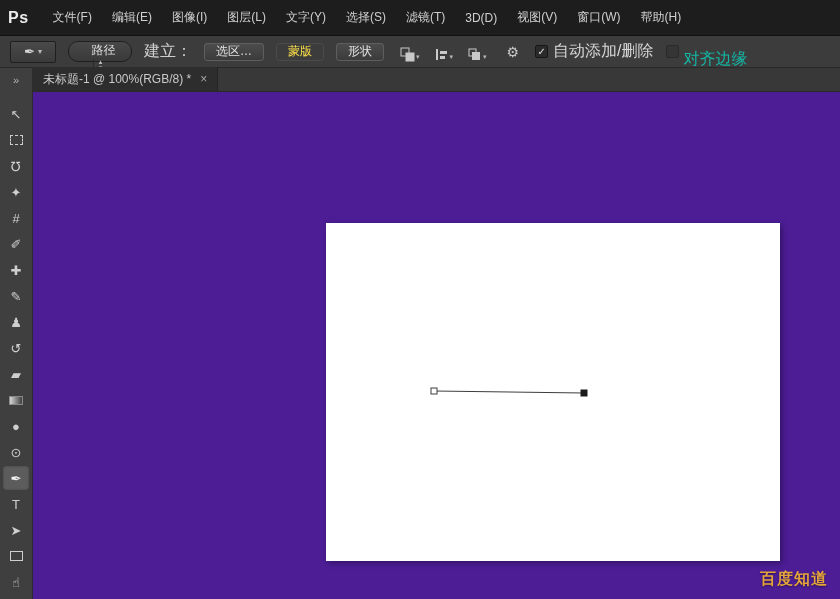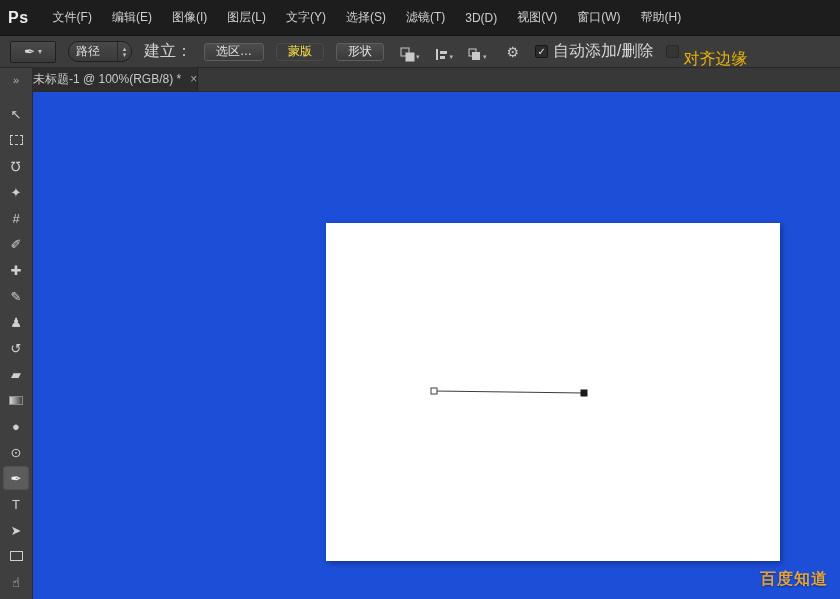--- a/index.html
+++ b/index.html
@@ -12,55 +12,55 @@
   .menubar { height:36px; background:#1d1d1d; display:flex; align-items:center; padding-left:8px; flex:0 0 auto; border-bottom:1px solid #111; }
   .logo { color:#ececec; font-weight:bold; font-size:16px; margin-right:14px; letter-spacing:0.5px; }
   .menu-items { display:flex; align-items:center; height:100%; }
   .menu-item { color:#cfcfcf; font-size:12px; padding:0 10px; height:100%; display:flex; align-items:center; cursor:default; }
 
   
   .optionsbar { height:32px; background:#3c3c3c; border-bottom:1px solid #282828; display:flex; align-items:center; padding:0 10px; gap:12px; flex:0 0 auto; }
   .tool-preset { width:46px; height:22px; background:linear-gradient(#4a4a4a,#3a3a3a); border:1px solid #1f1f1f; border-radius:2px; display:flex; align-items:center; justify-content:center; gap:3px; color:#d6d6d6; }
   .tool-preset .nib { font-size:13px; }
   .tool-preset .caret { font-size:8px; color:#bdbdbd; }
-  .combo { width:64px; height:21px; background:linear-gradient(#484848,#3a3a3a); border:1px solid #1f1f1f; border-radius:10px; display:flex; align-items:center; color:#dcdcdc; font-size:12px; }
+  .combo { width:64px; height:21px; background:linear-gradient(#484848,#3a3a3a); border:1px solid #1f1f1f; border-radius:10px; display:flex; align-items:center; color:#dcdcdc; font-size:12px;flex-direction:column; }
   .combo .combo-value { flex:1; padding-left:7px; }
   .combo .spinner { width:14px; height:100%; border-left:1px solid #2a2a2a; display:flex; flex-direction:column; align-items:center; justify-content:center; line-height:6px; font-size:7px; color:#bdbdbd; }
   .opt-label { color:#cfcfcf; font-size:16px; }
   .opt-btn { height:18px; padding:0 11px; background:linear-gradient(#4c4c4c,#3b3b3b); border:1px solid #5e5e5e; border-radius:3px; color:#e2e2e2; font-size:12px; display:flex; align-items:center; }
   .opt-btn.disabled { color:#fde047; border-color:#4a4a4a; background:#3c3c3c; }
   .path-ops { display:flex; align-items:center; gap:6px; }
   .icon-btn { height:21px; padding:0 4px; display:flex; align-items:flex-end; gap:1px; color:#c9c9c9; }
   .icon-btn svg { display:block; }
   .icon-btn .caret { font-size:7px; color:#b5b5b5; margin-bottom:1px; }
   .gear-btn { font-size:14px; color:#c9c9c9; padding:0 4px; }
   .check-group { display:flex; align-items:center; gap:5px; }
   .checkbox { width:13px; height:13px; background:#2b2b2b; border:1px solid #161616; border-radius:2px; display:flex; align-items:center; justify-content:center; font-size:10px; color:#e3e3e3; line-height:1; }
   .checkbox.unchecked { color:transparent; background:#353535; border-color:#2a2a2a; }
   .check-label { font-size:16px; color:#d6d6d6; }
-  .check-label.disabled { color:#eab308;margin-top:16px; }
+  .check-label.disabled { color:#14b8a6;margin-top:16px; }
 
   
   .workspace { flex:1; display:flex; min-height:0; }
   .toolbar { width:33px; background:#3f3f3f; border-right:1px solid #2c2c2c; display:flex; flex-direction:column; align-items:center; padding-top:4px; overflow:hidden; flex:0 0 auto; }
   .toolbar-expand { width:100%; text-align:center; color:#b5b5b5; font-size:11px; height:18px; line-height:16px; margin-bottom:12px; }
   .tool { width:26px; height:24px; margin-bottom:2px; display:flex; align-items:center; justify-content:center; color:#cfcfcf; font-size:13px; border-radius:3px; flex:0 0 auto; }
   .tool.selected { background:#5c5c5c; color:#f0f0f0; box-shadow:inset 0 0 2px rgba(0,0,0,.4); }
   .tool .shape { display:block; }
   .shape.dashed-box { width:13px; height:10px; border:1px dashed #cfcfcf; }
   .shape.solid-box { width:13px; height:10px; border:1px solid #cfcfcf; }
   .shape.gradient-box { width:14px; height:9px; border:1px solid #8a8a8a; background:linear-gradient(to right,#d6d6d6,#3f3f3f); }
 
   .canvas-col { flex:1; display:flex; flex-direction:column; min-width:0; }
   .tabstrip { height:24px; background:#383838; border-bottom:1px solid #2a2a2a; display:flex; align-items:flex-end; flex:0 0 auto; }
-  .doc-tab { height:24px; background:#2d2d2d; border-right:1px solid #232323; display:flex; align-items:center; padding:0 0; gap:9px; }
+  .doc-tab { height:24px; background:#2d2d2d; border-right:1px solid #232323; display:flex; align-items:center; padding:0 10px; gap:9px; }
   .doc-tab .tab-title { color:#c9c9c9; font-size:12px; white-space:nowrap; }
   .doc-tab .tab-close { color:#a5a5a5; font-size:12px; }
 
-  .canvas-area { flex:1; position:relative; background:#1d4ed8; overflow:hidden; }
+  .canvas-area { flex:1; position:relative; background:#4c1d95; overflow:hidden; }
   .document { position:absolute; left:293px; top:131px; width:454px; height:338px; background:#ffffff; box-shadow:2px 2px 6px rgba(0,0,0,.35); }
   .document svg { position:absolute; left:0; top:0; }
 
   .watermark { position:absolute; right:12px; bottom:9px; font-size:16px; font-weight:bold; color:#e2a33b; text-shadow:0 1px 2px rgba(0,0,0,.45); letter-spacing:1px; }
 </style>
 </head>
 <body>
 
 <div class="app">
 

